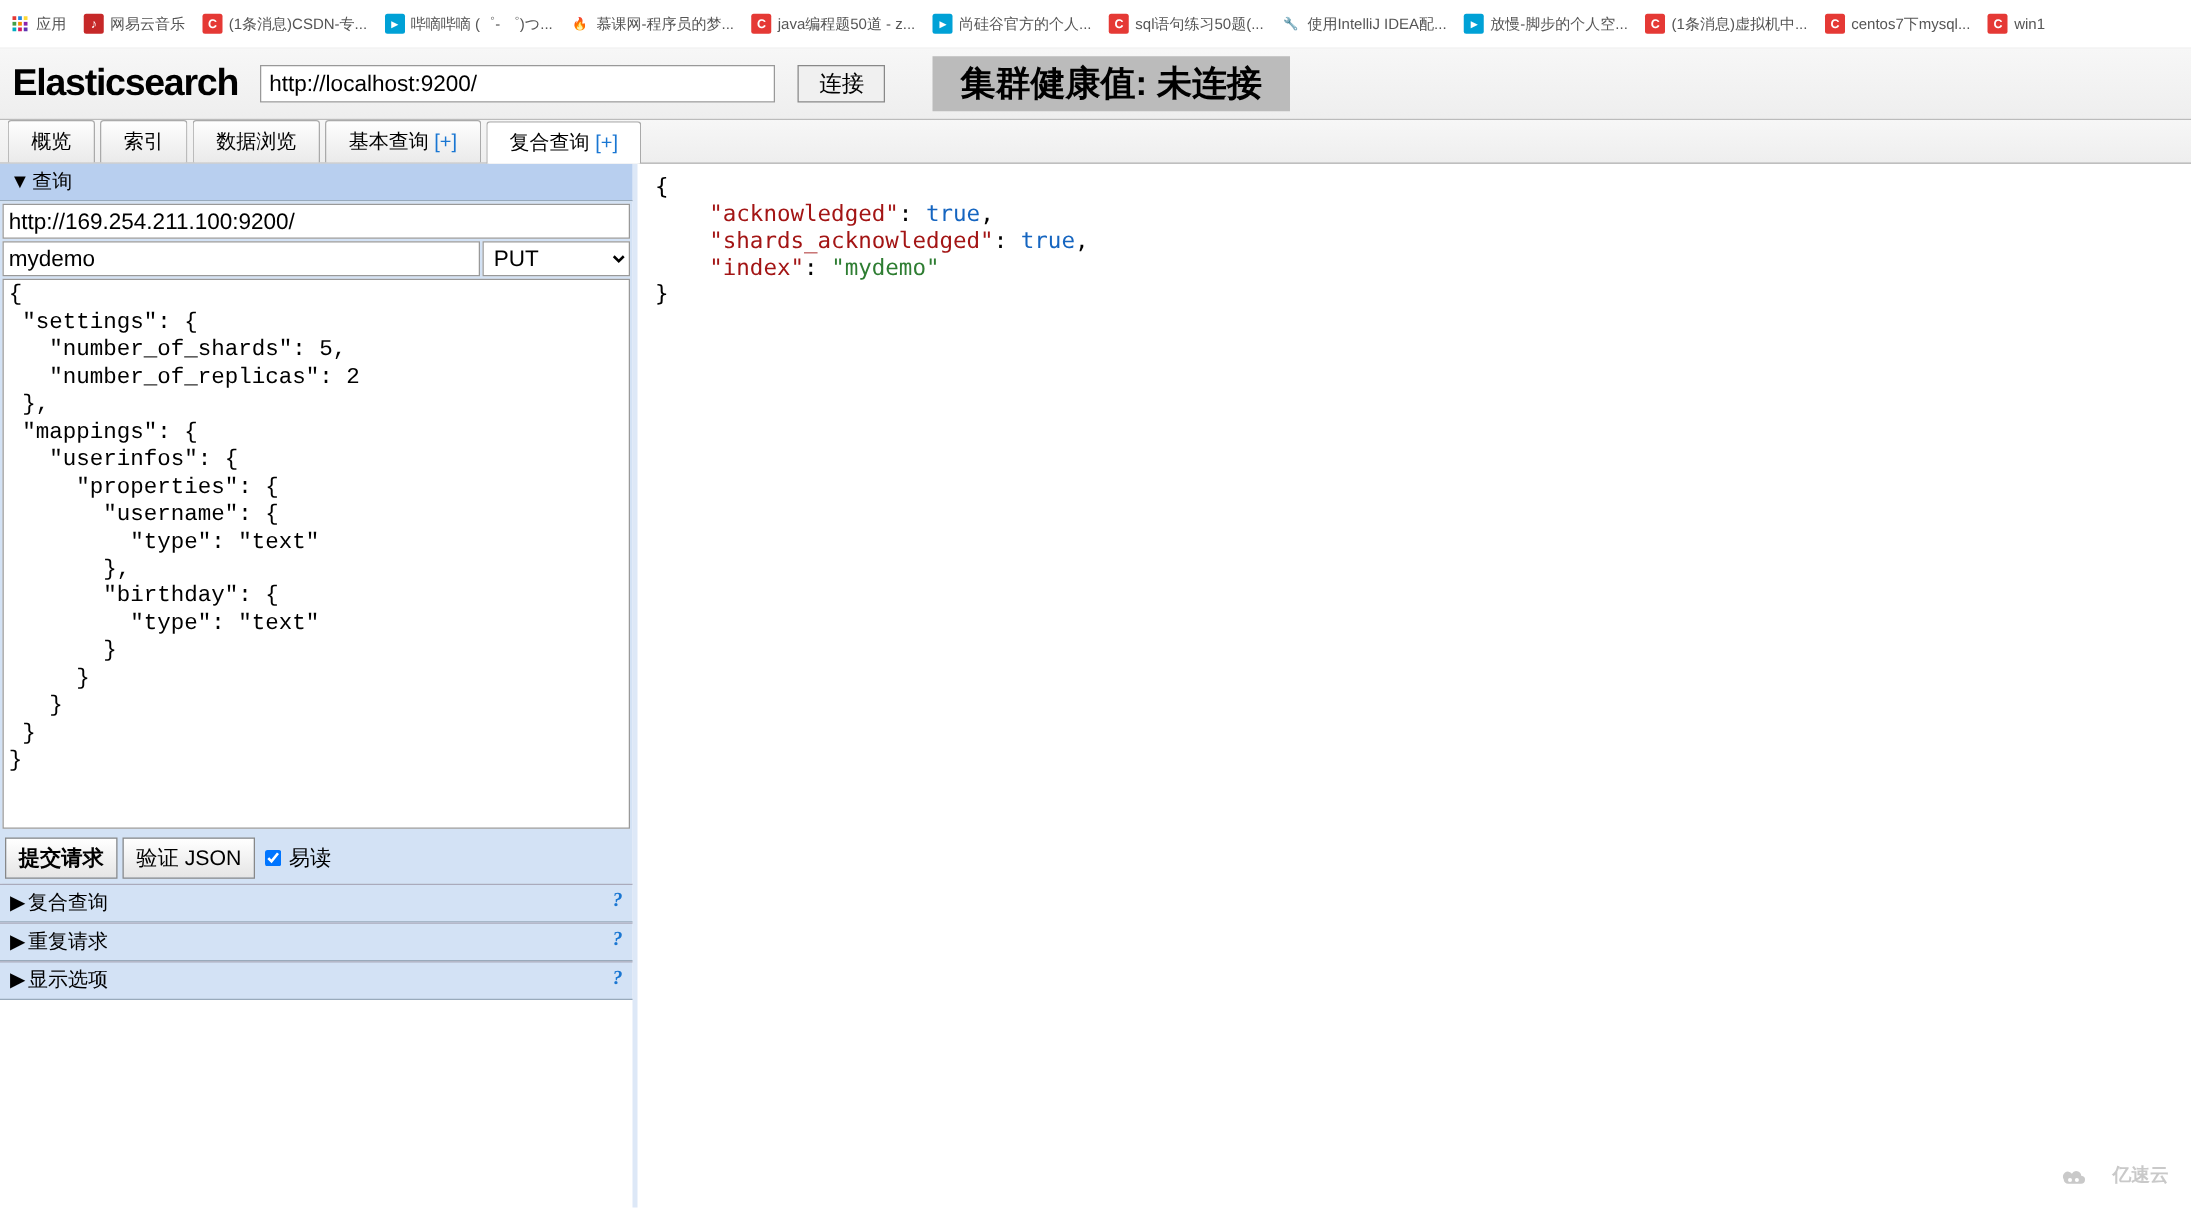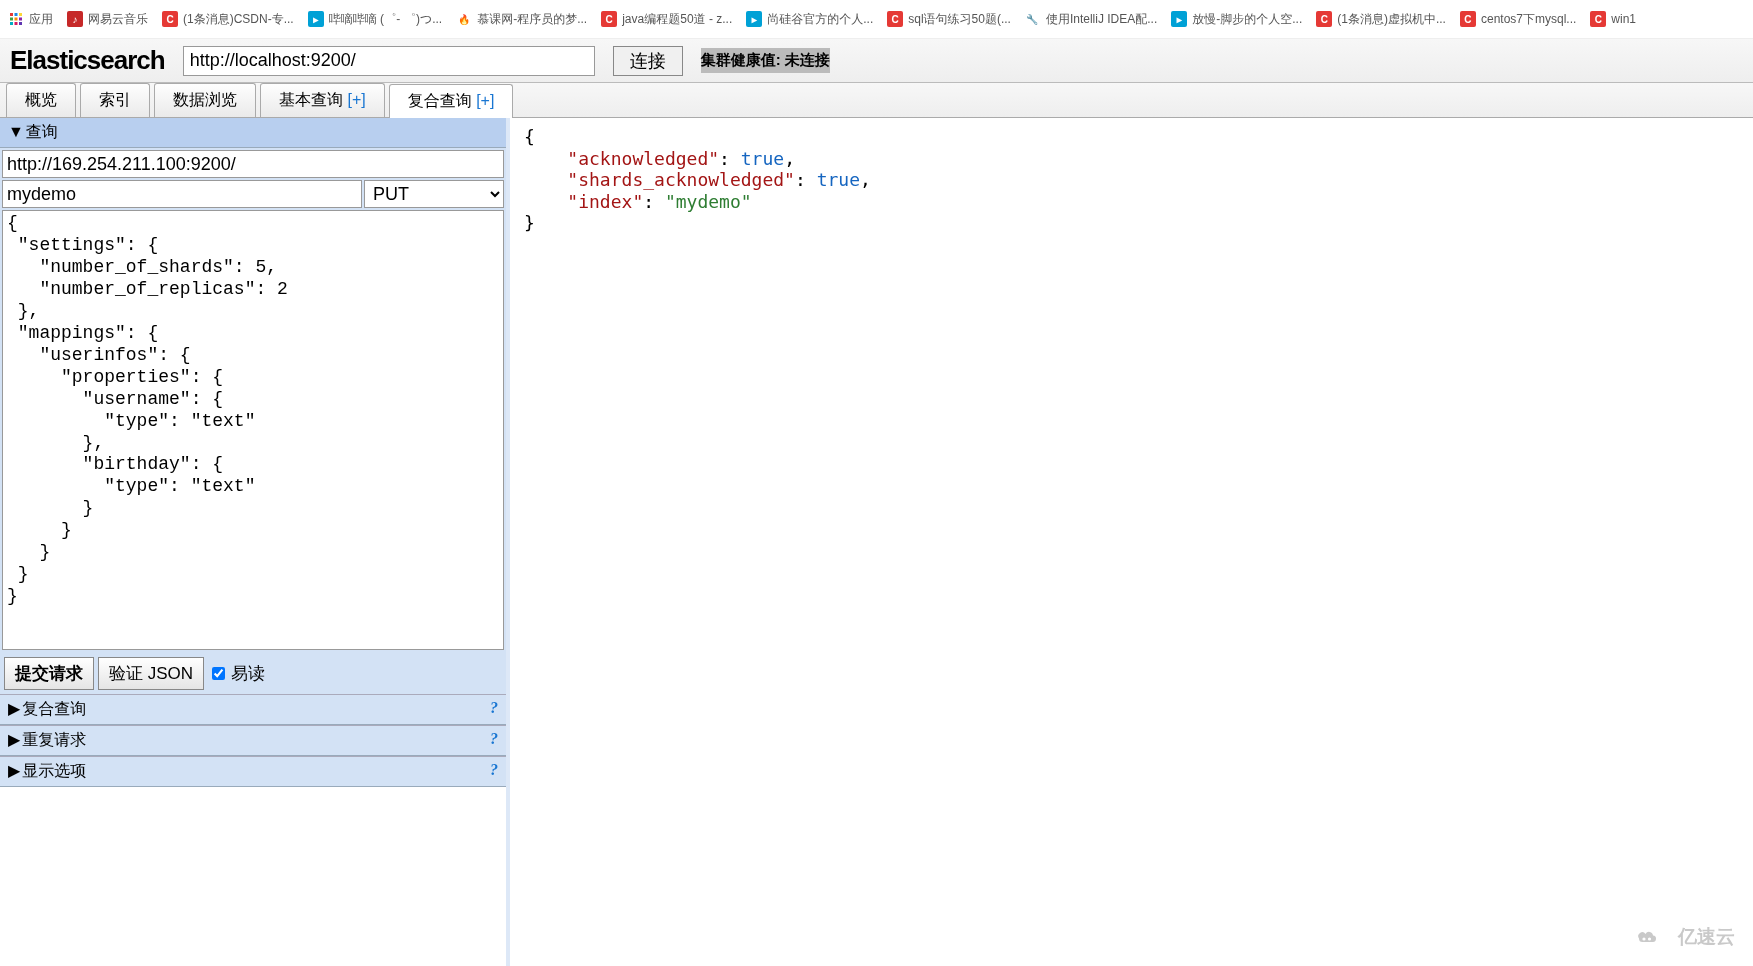--- a/index.html
+++ b/index.html
@@ -8,56 +8,56 @@
 .bookmarks { display: flex; align-items: center; gap: 14px; padding: 19px 8px; height: 26px; background: #fff; border-bottom: 1px solid #eee; font-size: 12px; color: #555; white-space: nowrap; overflow: hidden; }
 .bookmarks .bm { display: flex; align-items: center; gap: 5px; cursor: pointer; }
 .bookmarks .favicon { width: 16px; height: 16px; display: inline-flex; align-items: center; justify-content: center; border-radius: 2px; font-size: 10px; font-weight: bold; color: #fff; }
 .fav-grid { background: transparent; }
 .fav-red { background: #c62828; }
 .fav-redc { background: #e53935; }
 .fav-bili { background: #00a1d6; }
 .fav-wrench { background: transparent; color: #555; }
 
 .header { display: flex; align-items: center; gap: 18px; padding: 6px 10px; background: linear-gradient(#f7f7f7,#eeeeee); border-bottom: 1px solid #bbb; }
-.logo { font-family: Arial; font-weight: bold; font-size: 26px; color: #000; letter-spacing: -1px; }
+.logo { font-family: Arial; font-weight: bold; font-size: 30px; color: #000; letter-spacing: -1px; }
 .url-input { width: 412px; height: 30px; font-size: 18px; padding: 2px 6px; border: 1px solid #999; }
 .connect-btn { height: 30px; padding: 2px 16px; font-size: 18px; background: #f0f0f0; border: 1px solid #888; cursor: pointer; }
-.health { padding: 3px 0; font-size: 15px; font-weight: bold; background: #bbb; color: #000; border: 0; }
+.health { padding: 3px 22px; font-size: 28px; font-weight: bold; background: #bbb; color: #000; border: 0; margin-left: 20px; }
 
 .tabs { display: flex; padding: 0 6px; background: linear-gradient(#f7f7f7,#eeeeee); border-bottom: 1px solid #aaa; text-align: right; }
 .tab { padding: 6px 18px; border: 1px solid #aaa; border-bottom: none; background: linear-gradient(#fefefe,#eaeaea); margin-right: 4px; font-size: 16px; cursor: pointer; border-top-left-radius: 3px; border-top-right-radius: 3px; }
 .tab.active { background: #fff; position: relative; top: 1px; }
 .tab .plus { color: #1976d2; }
 
 .main { display: flex; height: calc(100% - 26px - 52px - 36px); }
 .left { width: 510px; border-right: 4px solid #dde8f7; display: flex; flex-direction: column; background: #fff; }
 .left .section { background: #b8cfef; padding: 4px 8px; font-size: 16px; border-bottom: 1px solid #9ab; cursor: pointer; }
 .left .section.help { position: relative; background: #d3e2f5; border-top: 1px solid #aab; }
 .left .section .tri { display: inline-block; margin-right: 2px; }
 .left .section .q { position: absolute; right: 8px; color: #1976d2; font-style: italic; font-weight: bold; font-family: Georgia, serif; }
 
 .query-box { padding: 2px 2px 0 2px; background: #d3e2f5; }
 .query-url { width: 100%; height: 28px; font-size: 18px; padding: 0px 4px; border: 1px solid #999; margin-bottom: 2px; }
 .row2 { display: flex; gap: 2px; margin-bottom: 2px; }
 .index-input { flex: 1; height: 28px; font-size: 18px; padding: 0px 4px; border: 1px solid #999; }
-.method-select { width: 140px; height: 28px; font-size: 18px; border: 1px solid #999; background: #fff; padding: 0 4px; }
+.method-select { width: 118px; height: 28px; font-size: 18px; border: 1px solid #999; background: #fff; padding: 0 4px; }
 .body-text { width: 100%; height: 440px; font-family: "Courier New", monospace; font-size: 18px; padding: 2px 4px; border: 1px solid #999; resize: none; white-space: pre; line-height: 1.22; }
 
 .buttons { display: flex; align-items: center; gap: 4px; padding: 4px 2px; background: #d3e2f5; }
 .btn { padding: 4px 10px; font-size: 17px; border: 1px solid #888; background: linear-gradient(#fff,#e5e5e5); cursor: pointer; }
 .btn.primary { font-weight: bold; }
 .chk { margin-left: 4px; margin-right: 2px; }
 .chk-lbl { font-size: 17px; }
 
 .right { flex: 1; padding: 8px 14px; font-family: "DejaVu Sans Mono","Courier New",monospace; font-size: 18px; line-height: 1.2; white-space: pre; overflow: auto; }
 .right .key { color: #a31515; }
 .right .bool { color: #1565c0; }
 .right .str { color: #2e7d32; }
 
-.watermark { position: fixed; right: 18px; bottom: 16px; font-size: 19px; color: #c9c9c9; display: flex; align-items: center; gap: 20px; font-weight: bold; }
+.watermark { position: fixed; right: 18px; bottom: 16px; font-size: 15px; color: #c9c9c9; display: flex; align-items: flex-end; gap: 20px; font-weight: bold; }
 .watermark .wm-icon { display:inline-flex; align-items:center; justify-content:center; width:22px; height:16px; }
 </style>
 </head>
 <body>
 
 <div class="bookmarks">
   <span class="bm">
     <span class="favicon fav-grid">
       <svg width="14" height="14">
           <rect x="1" y="1" width="3" height="3" fill="#e53935"></rect>

